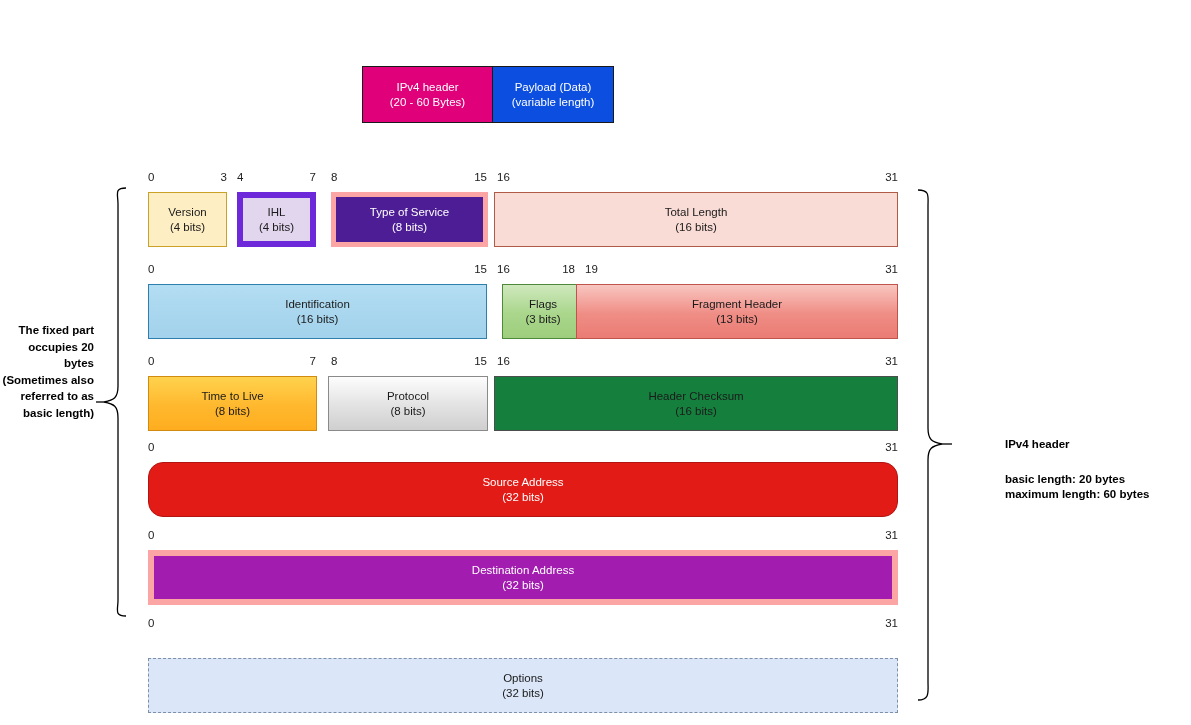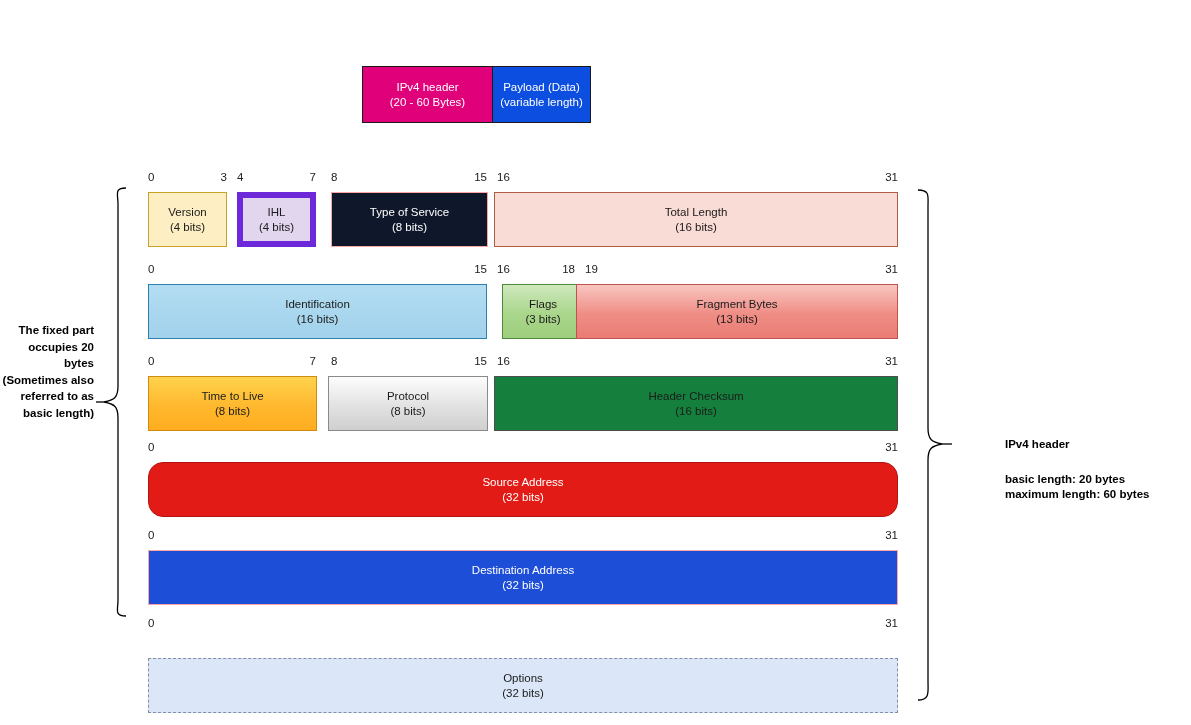--- a/index.html
+++ b/index.html
@@ -51,21 +51,21 @@
     line-height: 15px;
     box-sizing: border-box;
     border: 1px solid #1a1a1a;
   }
   .pkt-box .l2 { }
   .pkt-header {
     width: 131px;
     background: #e0007a;
   }
   .pkt-payload {
-    width: 98px;
+    width: 121px;
     background: #0b4ee0;
     border-left: none;
   }
 
   
   .row {
     position: absolute;
     left: 148px;
     height: 55px;
   }
@@ -98,35 +98,35 @@
     font-size: 11.5px;
     line-height: 15px;
     text-align: center;
     color: #1a1a1a;
   }
   .field .sub { }
 
   
   .f-version   { background: #fdeec4; border: 1px solid #c9a227; }
   .f-ihl       { background: #e2d6ef; border: 6px solid #6d28d9; }
-  .f-tos       { background: #0f172a; border: 1px solid #fca5a5; color: #ffffff; }
+  .f-tos       { background: #4c1d95; border: 5px solid #fca5a5; color: #ffffff; }
   .f-totlen    { background: #fadcd6; border: 1px solid #b05b46; }
   .f-ident     { background: linear-gradient(to bottom, #b3ddf2 0%, #a8d6ee 60%, #a3d2ec 100%);
                  border: 1px solid #2f7fae; }
   .f-flags     { background: linear-gradient(to bottom, #cfe8bd 0%, #a9d68b 55%, #9ece7d 100%);
                  border: 1px solid #4d8a3a; }
   .f-fragoff   { background: linear-gradient(to bottom, #f8c6c0 0%, #ef8d85 55%, #ea7c74 100%);
                  border: 1px solid #c0544c; }
   .f-ttl       { background: linear-gradient(to bottom, #ffd24d 0%, #ffb82e 55%, #ffad1f 100%);
                  border: 1px solid #d08b10; }
   .f-proto     { background: linear-gradient(to bottom, #fdfdfd 0%, #e2e2e2 55%, #cfcfcf 100%);
                  border: 1px solid #8a8a8a; }
   .f-chksum    { background: #15803d; border: 1px solid #4d4d4d; }
   .f-srcaddr   { background: #e31b16; border: 1px solid #b21511; color: #ffffff; }
-  .f-dstaddr   { background: #1d4ed8; border: 1px solid #fca5a5; color: #ffffff; }
+  .f-dstaddr   { background: #a21caf; border: 6px solid #fca5a5; color: #ffffff; }
   .f-options   { background: #dbe7f8; border: 1px dashed #7f8fa6; }
 
   
   .brace {
     position: absolute;
   }
 
   
   .left-note {
     position: absolute;
@@ -217,21 +217,21 @@
       <div class="row" style="top: 284px; width: 750px;">
         <div class="field f-ident" style="left: 0px; width: 339px;">
           <span>Identification</span>
           <span class="sub">(16 bits)</span>
         </div>
         <div class="field f-flags" style="left: 354px; width: 82px;">
           <span>Flags</span>
           <span class="sub">(3 bits)</span>
         </div>
         <div class="field f-fragoff" style="left: 428px; width: 322px;">
-          <span>Fragment Bytes</span>
+          <span>Fragment Header</span>
           <span class="sub">(13 bits)</span>
         </div>
       </div>
       <div class="ruler" style="top: 355px;">
         <span class="tick" style="left: 0px;">0</span>
         <span class="tick r" style="left: 168px;">7</span>
         <span class="tick" style="left: 183px;">8</span>
         <span class="tick r" style="left: 339px;">15</span>
         <span class="tick" style="left: 349px;">16</span>
         <span class="tick r" style="left: 750px;">31</span>

